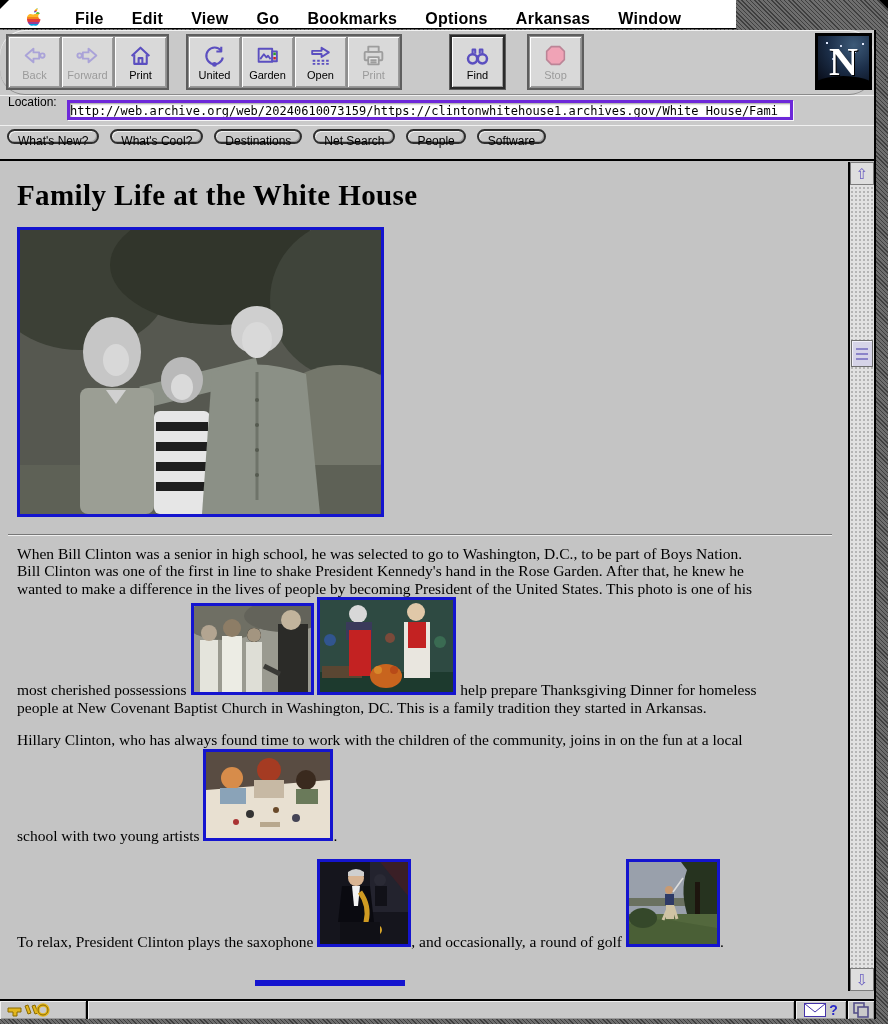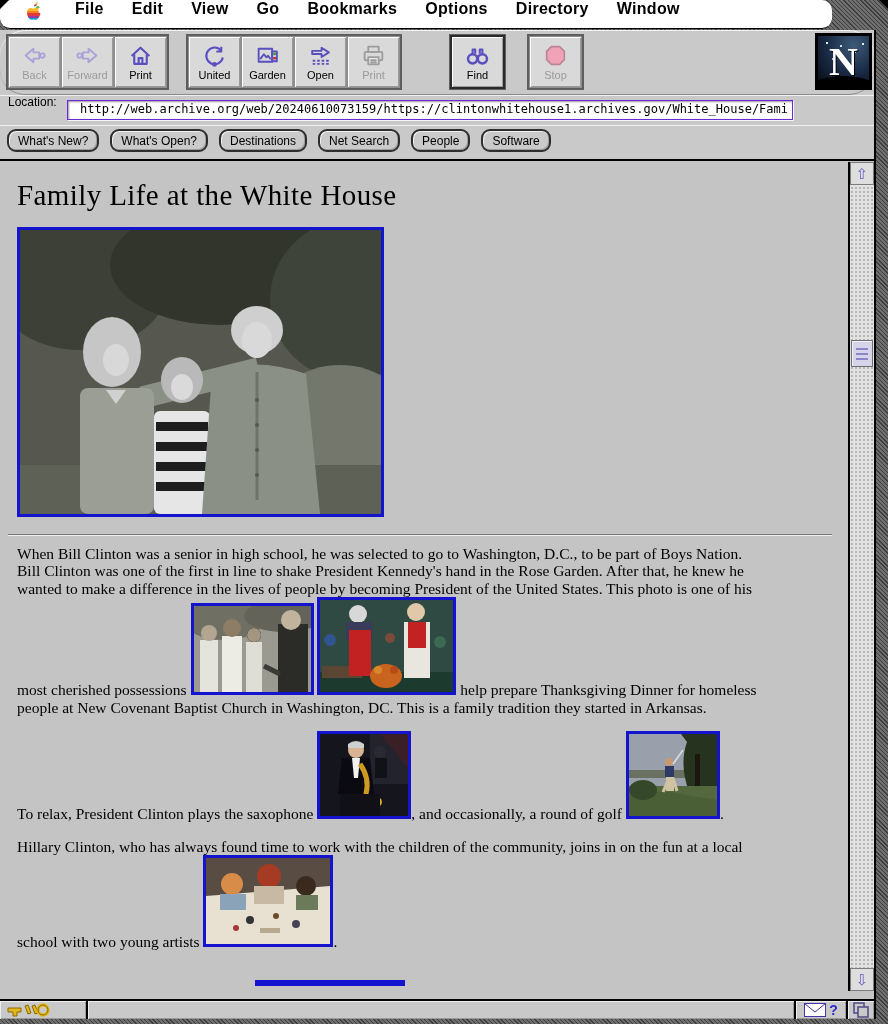--- a/index.html
+++ b/index.html
@@ -8,22 +8,22 @@
 
   .screen { position:relative; width:888px; height:1024px; overflow:hidden;
     background-color:#6e6e6e;
     background-image:repeating-linear-gradient(45deg,#3f3f3f 0 1px,transparent 1px 3px);
   }
   .corner { position:absolute; top:0; width:9px; height:9px; background:#000; z-index:50; }
   .corner.left  { left:0;  clip-path:polygon(0 0,100% 0,0 100%); }
   .corner.right { right:0; clip-path:polygon(0 0,100% 0,100% 100%); }
 
   
-  .menubar { position:absolute; left:0; top:0; width:832px; height:29px; background:#fff;
-    border-bottom:1px solid #000; display:flex; align-items:flex-start; padding-left:26px; z-index:40;border-radius:10px; }
+  .menubar { position:absolute; left:0; top:0; width:736px; height:29px; background:#fff;
+    border-bottom:1px solid #000; display:flex; align-items:flex-end; padding-left:26px; z-index:40; }
   .apple { width:19px; height:22px; margin-right:30px; }
   .menu-item { font-size:16px; font-weight:700; color:#000; margin-right:28px; letter-spacing:.3px; }
 
   
   .window { position:absolute; left:0; top:30px; width:876px; height:989px; background:#c9c9c9;
     border-right:2px solid #000; border-bottom:1px solid #000; }
 
   
   .toolbar-row { position:absolute; left:0; top:0; width:100%; height:65px;
     border-bottom:1px solid #8a8a8a; box-shadow:inset 0 1px 0 #f2f2f2;border-radius:25px; }
@@ -45,37 +45,37 @@
   .netscape-logo .horizon { position:absolute; left:-30%; bottom:-58%; width:160%; height:80%;
     background:#000; border-radius:50%; }
   .netscape-logo .n { position:relative; color:#fff; font-family:"Liberation Serif","DejaVu Serif",serif;
     font-size:40px; font-weight:700; line-height:1; text-shadow:1px 1px 0 #000; }
 
   
   .location-row { position:absolute; left:0; top:65px; width:100%; height:30px;
     box-shadow:inset 0 1px 0 #f0f0f0; display:flex; align-items:flex-start; }
   .loc-label { font-size:12px; color:#000; margin-left:8px; }
   .url-field { position:absolute; left:67px; top:5px; width:726px; height:20px; background:#fff;
-    border:1px solid #6d28d9; box-shadow:inset 1px 1px 2px #9a9a9a, 1px 1px 0 #f5f5f5;
+    border:3px solid #6d28d9; box-shadow:inset 1px 1px 2px #9a9a9a, 1px 1px 0 #f5f5f5;
     font-family:"DejaVu Sans Mono","Liberation Mono",monospace; font-size:12px; color:#000;
-    padding:1px 12px; white-space:nowrap; overflow:hidden; }
+    padding:1px 0; white-space:nowrap; overflow:hidden; }
 
   
   .dir-row { position:absolute; left:0; top:95px; width:100%; height:34px;
     box-shadow:inset 0 1px 0 #f0f0f0; display:flex; gap:11px; padding:4px 0 0 7px; }
-  .dir-btn { height:23px; padding:3px 9px 0; background:#cacaca; border:2px solid #2e2e2e; border-radius:9px;
+  .dir-btn { height:15px; padding:3px 9px 0; background:#cacaca; border:2px solid #2e2e2e; border-radius:9px;
     box-shadow:inset 1px 1px 0 #efefef, inset -1px -1px 0 #9e9e9e; font-size:12px; color:#000; }
 
   
   .content-frame { position:absolute; left:0; top:129px; width:100%; height:840px;
     border-top:2px solid #000; background:#c4c4c4; }
   .content { position:absolute; left:0; top:1px; right:26px; bottom:8px; overflow:hidden;
     padding:0 12px 0 17px; font-family:"Liberation Serif","DejaVu Serif",serif;
     font-size:15.5px; line-height:17.5px; color:#000; }
-  .page-title { font-size:29px; line-height:34px; font-weight:400; margin-top:16px; letter-spacing:.4px; }
+  .page-title { font-size:29px; line-height:34px; font-weight:700; margin-top:16px; letter-spacing:.4px; }
   .photo-link { display:inline-block; border:3px solid #1414cf; line-height:0; background:#888; }
   .photo-link svg { display:block; }
   .family-link { margin-top:15px; }
   .rule { border:0; border-top:1px solid #777; border-bottom:1px solid #efefef; height:0;
     margin:13px 4px 0 -9px; }
   .content p { white-space:pre-line; margin:15px 0 0; }
   .content p.first { margin-top:9px; }
   .cutoff-bar { width:150px; height:6px; background:#1414cf; margin:29px 0 0 238px; }
 
   
@@ -129,21 +129,21 @@
       </defs>
       <path fill="url(#ag)" d="M12.6 6.2c1.2-.1 2.7.5 3.6 1.5-1.4 1-2.1 2.2-2 3.8.1 1.7 1.1 2.9 2.7 3.5-.7 2.2-1.6 4.1-2.9 5.6-.8 1-1.7 1.6-2.7 1.6-.9 0-1.3-.5-2.5-.5s-1.7.5-2.6.5c-1 0-2-.7-2.8-1.7C2 18.5 1.1 16 1.1 13.6c0-3.1 2-5 4.2-5 1.1 0 2 .6 2.8.6.7 0 1.8-.7 3.1-.7z"></path>
       <path fill="url(#ag)" d="M12.4 5.2c.7-.8 1.2-2 1.1-3.2-1.1.1-2.3.8-3 1.6-.7.8-1.2 1.9-1.1 3.1 1.2 0 2.3-.7 3-1.5z"></path>
     </svg>
     <span class="menu-item">File</span>
     <span class="menu-item">Edit</span>
     <span class="menu-item">View</span>
     <span class="menu-item">Go</span>
     <span class="menu-item">Bookmarks</span>
     <span class="menu-item">Options</span>
-    <span class="menu-item">Directory</span>
+    <span class="menu-item">Arkansas</span>
     <span class="menu-item">Window</span>
   </div>
 
   <div class="window">
 
     <div class="toolbar-row">
       <div class="tb-group tb-g1">
         <div class="tb-btn disabled">
           <svg viewBox="0 0 24 24" fill="none" stroke="#aaa3d8" stroke-width="1.8" stroke-linejoin="round">
             <path d="M3.5 12 L11 5.5 V9 H16.5 V15 H11 V18.5 Z"></path>
@@ -234,21 +234,21 @@
       </div>
     </div>
 
     <div class="location-row">
       <span class="loc-label">Location:</span>
       <div class="url-field">http://web.archive.org/web/20240610073159/https://clintonwhitehouse1.archives.gov/White_House/Fami</div>
     </div>
 
     <div class="dir-row">
       <div class="dir-btn">What's New?</div>
-      <div class="dir-btn">What's Open?</div>
+      <div class="dir-btn">What's Cool?</div>
       <div class="dir-btn">Destinations</div>
       <div class="dir-btn">Net Search</div>
       <div class="dir-btn">People</div>
       <div class="dir-btn">Software</div>
     </div>
 
     <div class="content-frame">
       <div class="content">
         <h1 class="page-title">Family Life at the White House</h1>
 
@@ -316,20 +316,37 @@
                 <rect x="29" y="30" width="22" height="46" fill="#c32222"></rect>
                 <circle cx="96" cy="12" r="9" fill="#e0c8a8"></circle>
                 <rect x="84" y="22" width="26" height="56" fill="#e9e6df"></rect>
                 <rect x="88" y="22" width="18" height="26" fill="#c32222"></rect>
                 <ellipse cx="66" cy="76" rx="16" ry="12" fill="#c8641e"></ellipse>
                 <circle cx="58" cy="70" r="4" fill="#d8882a"></circle>
                 <circle cx="74" cy="70" r="4" fill="#b84a18"></circle>
               </svg></a><span> help prepare Thanksgiving Dinner for homeless
 people at New Covenant Baptist Church in Washington, DC. This is a family tradition they started in Arkansas.</span></p>
 
+        <p><span>Hillary Clinton, who has always found time to work with the children of the community, joins in on the fun at a local
+school with two young artists </span><a class="photo-link" title="Color photo of Hillary Clinton doing art with two young children at a table"><svg width="124" height="86" viewBox="0 0 124 86">
+                <rect width="124" height="86" fill="#594c42"></rect>
+                <path d="M0 38 L124 28 L124 86 L0 86 Z" fill="#e8e0d1"></path>
+                <circle cx="26" cy="26" r="11" fill="#d78c4a"></circle>
+                <rect x="14" y="36" width="26" height="16" fill="#8aa3b8"></rect>
+                <circle cx="63" cy="18" r="12" fill="#a53b22"></circle>
+                <rect x="48" y="28" width="30" height="18" fill="#c7b9a4"></rect>
+                <circle cx="100" cy="28" r="10" fill="#3a2a1e"></circle>
+                <rect x="90" y="37" width="22" height="15" fill="#6a7a5a"></rect>
+                <circle cx="44" cy="62" r="4" fill="#333"></circle>
+                <circle cx="70" cy="58" r="3" fill="#6a4a2a"></circle>
+                <circle cx="30" cy="70" r="3" fill="#a33"></circle>
+                <circle cx="90" cy="66" r="4" fill="#445"></circle>
+                <rect x="54" y="70" width="20" height="5" fill="#b8a88e"></rect>
+              </svg></a><span>.</span></p>
+
         <p><span>To relax, President Clinton plays the saxophone </span><a class="photo-link" title="Color photo of President Clinton in a tuxedo playing the saxophone"><svg width="88" height="82" viewBox="0 0 88 82">
                 <rect width="88" height="82" fill="#15151d"></rect>
                 <rect x="50" y="0" width="38" height="50" fill="#23232e"></rect>
                 <path d="M60 0 L88 0 L88 34 Z" fill="#3a1f26"></path>
                 <circle cx="60" cy="18" r="6" fill="#2a2a35"></circle>
                 <rect x="55" y="24" width="12" height="20" fill="#111118"></rect>
                 <circle cx="36" cy="16" r="8" fill="#d9b492"></circle>
                 <path d="M28 10 Q36 4 44 10 L44 14 L28 14 Z" fill="#cfcfcf"></path>
                 <path d="M22 24 L50 24 L54 60 L18 60 Z" fill="#0a0a10"></path>
                 <path d="M32 24 L40 24 L38 44 L34 44 Z" fill="#f2f2f2"></path>
@@ -344,37 +361,20 @@
                 <rect y="52" width="88" height="30" fill="#53683d"></rect>
                 <path d="M0 62 Q30 54 52 60 L88 66 L88 82 L0 82 Z" fill="#4a5f36"></path>
                 <ellipse cx="14" cy="56" rx="14" ry="10" fill="#35482a"></ellipse>
                 <circle cx="40" cy="28" r="4" fill="#c89a72"></circle>
                 <rect x="36" y="32" width="9" height="11" fill="#2e3a66"></rect>
                 <rect x="37" y="43" width="8" height="14" fill="#cfc3a4"></rect>
                 <path d="M44 30 L54 16" stroke="#ddd" stroke-width="1.6"></path>
                 <path d="M40 44 L34 58 M44 44 L48 57" stroke="#cfc3a4" stroke-width="3"></path>
               </svg></a><span>.</span></p>
 
-        <p><span>Hillary Clinton, who has always found time to work with the children of the community, joins in on the fun at a local
-school with two young artists </span><a class="photo-link" title="Color photo of Hillary Clinton doing art with two young children at a table"><svg width="124" height="86" viewBox="0 0 124 86">
-                <rect width="124" height="86" fill="#594c42"></rect>
-                <path d="M0 38 L124 28 L124 86 L0 86 Z" fill="#e8e0d1"></path>
-                <circle cx="26" cy="26" r="11" fill="#d78c4a"></circle>
-                <rect x="14" y="36" width="26" height="16" fill="#8aa3b8"></rect>
-                <circle cx="63" cy="18" r="12" fill="#a53b22"></circle>
-                <rect x="48" y="28" width="30" height="18" fill="#c7b9a4"></rect>
-                <circle cx="100" cy="28" r="10" fill="#3a2a1e"></circle>
-                <rect x="90" y="37" width="22" height="15" fill="#6a7a5a"></rect>
-                <circle cx="44" cy="62" r="4" fill="#333"></circle>
-                <circle cx="70" cy="58" r="3" fill="#6a4a2a"></circle>
-                <circle cx="30" cy="70" r="3" fill="#a33"></circle>
-                <circle cx="90" cy="66" r="4" fill="#445"></circle>
-                <rect x="54" y="70" width="20" height="5" fill="#b8a88e"></rect>
-              </svg></a><span>.</span></p>
-
         <div class="cutoff-bar"></div>
       </div>
 
       <div class="vscroll">
         <div class="scroll-btn scroll-up">
             <span>⇧</span>
           </div>
         <div class="scroll-thumb"></div>
         <div class="scroll-btn scroll-down">
             <span>⇩</span>

